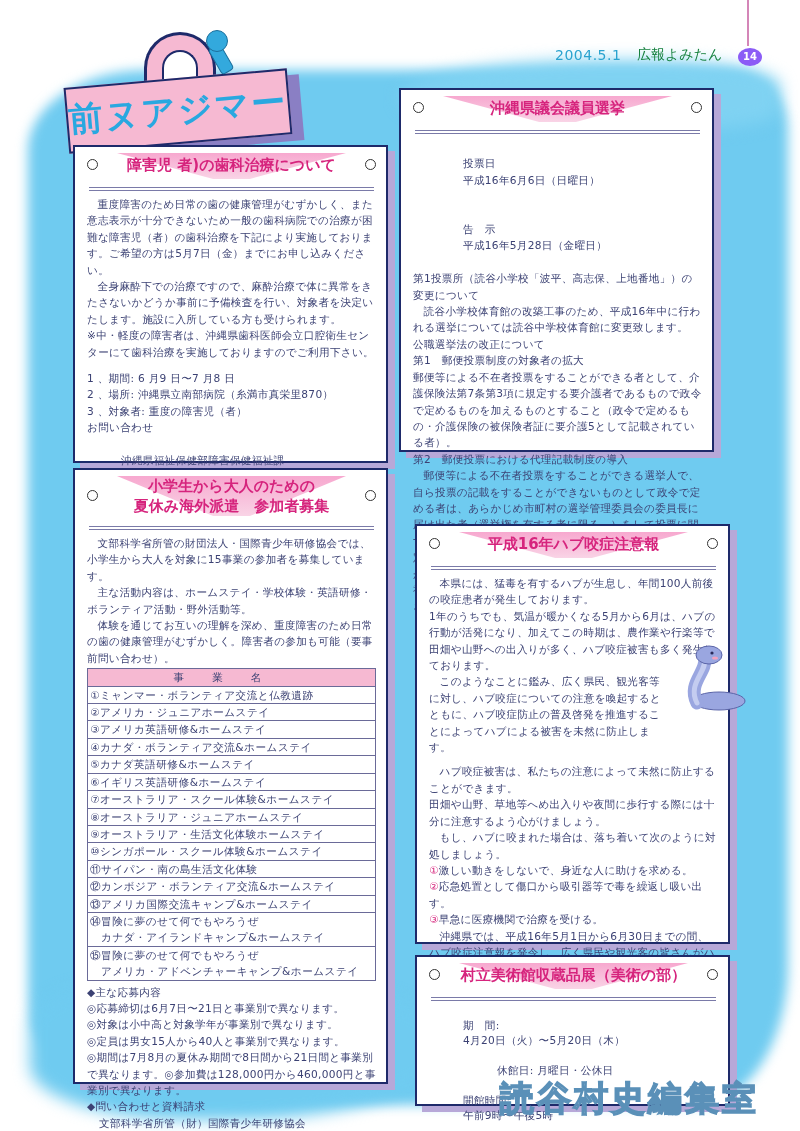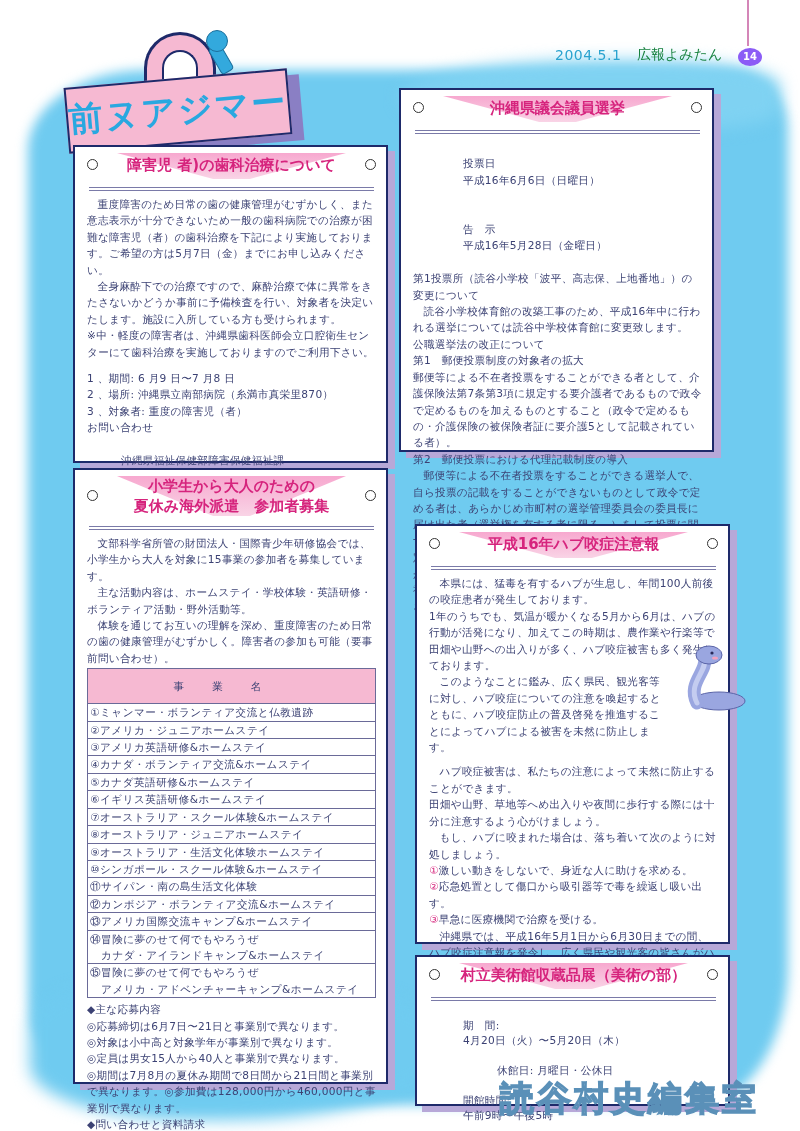--- a/index.html
+++ b/index.html
@@ -75,21 +75,21 @@
 
   .body-text { font-size: 10.6px; line-height: 16.4px; color: #3c4274; letter-spacing: 0.3px; }
   .body-text p { white-space: pre-wrap; }
   .indent { text-indent: 1em; }
   .tel { color: #b81c6c; font-family: "Liberation Serif", serif; font-size: 11.5px; }
   .phone-icon { color: #b81c6c; font-size: 10px; }
   .num-pink { color: #d6247d; }
 
   
   .proj-table { width: 100%; border-collapse: collapse; margin: 2px 0 3px 0; font-size: 10.6px; }
-  .proj-table th { background: #f6b9d2; border: 1px solid #6a6a98; font-weight: normal; color: #3c4274; letter-spacing: 28px; height: 35px; margin-left: 36px; }
+  .proj-table th { background: #f6b9d2; border: 1px solid #6a6a98; font-weight: normal; color: #3c4274; letter-spacing: 28px; height: 17px; margin-left: 36px; }
   .proj-table td { border: 1px solid #6a6a98; padding: 0 2px; line-height: 16.4px; color: #3c4274; letter-spacing: 0.5px; white-space: pre-wrap; }
 
   .watermark {
     position: absolute; left: 500px; top: 1076px; font-size: 34px; font-weight: bold;
     color: rgba(255,255,255,0.35); -webkit-text-stroke: 1.5px #5a90b8; letter-spacing: 3px;
   }
 
   .mascot { position: absolute; left: 677px; top: 643px; width: 70px; height: 70px; }
 </style>
 </head>

